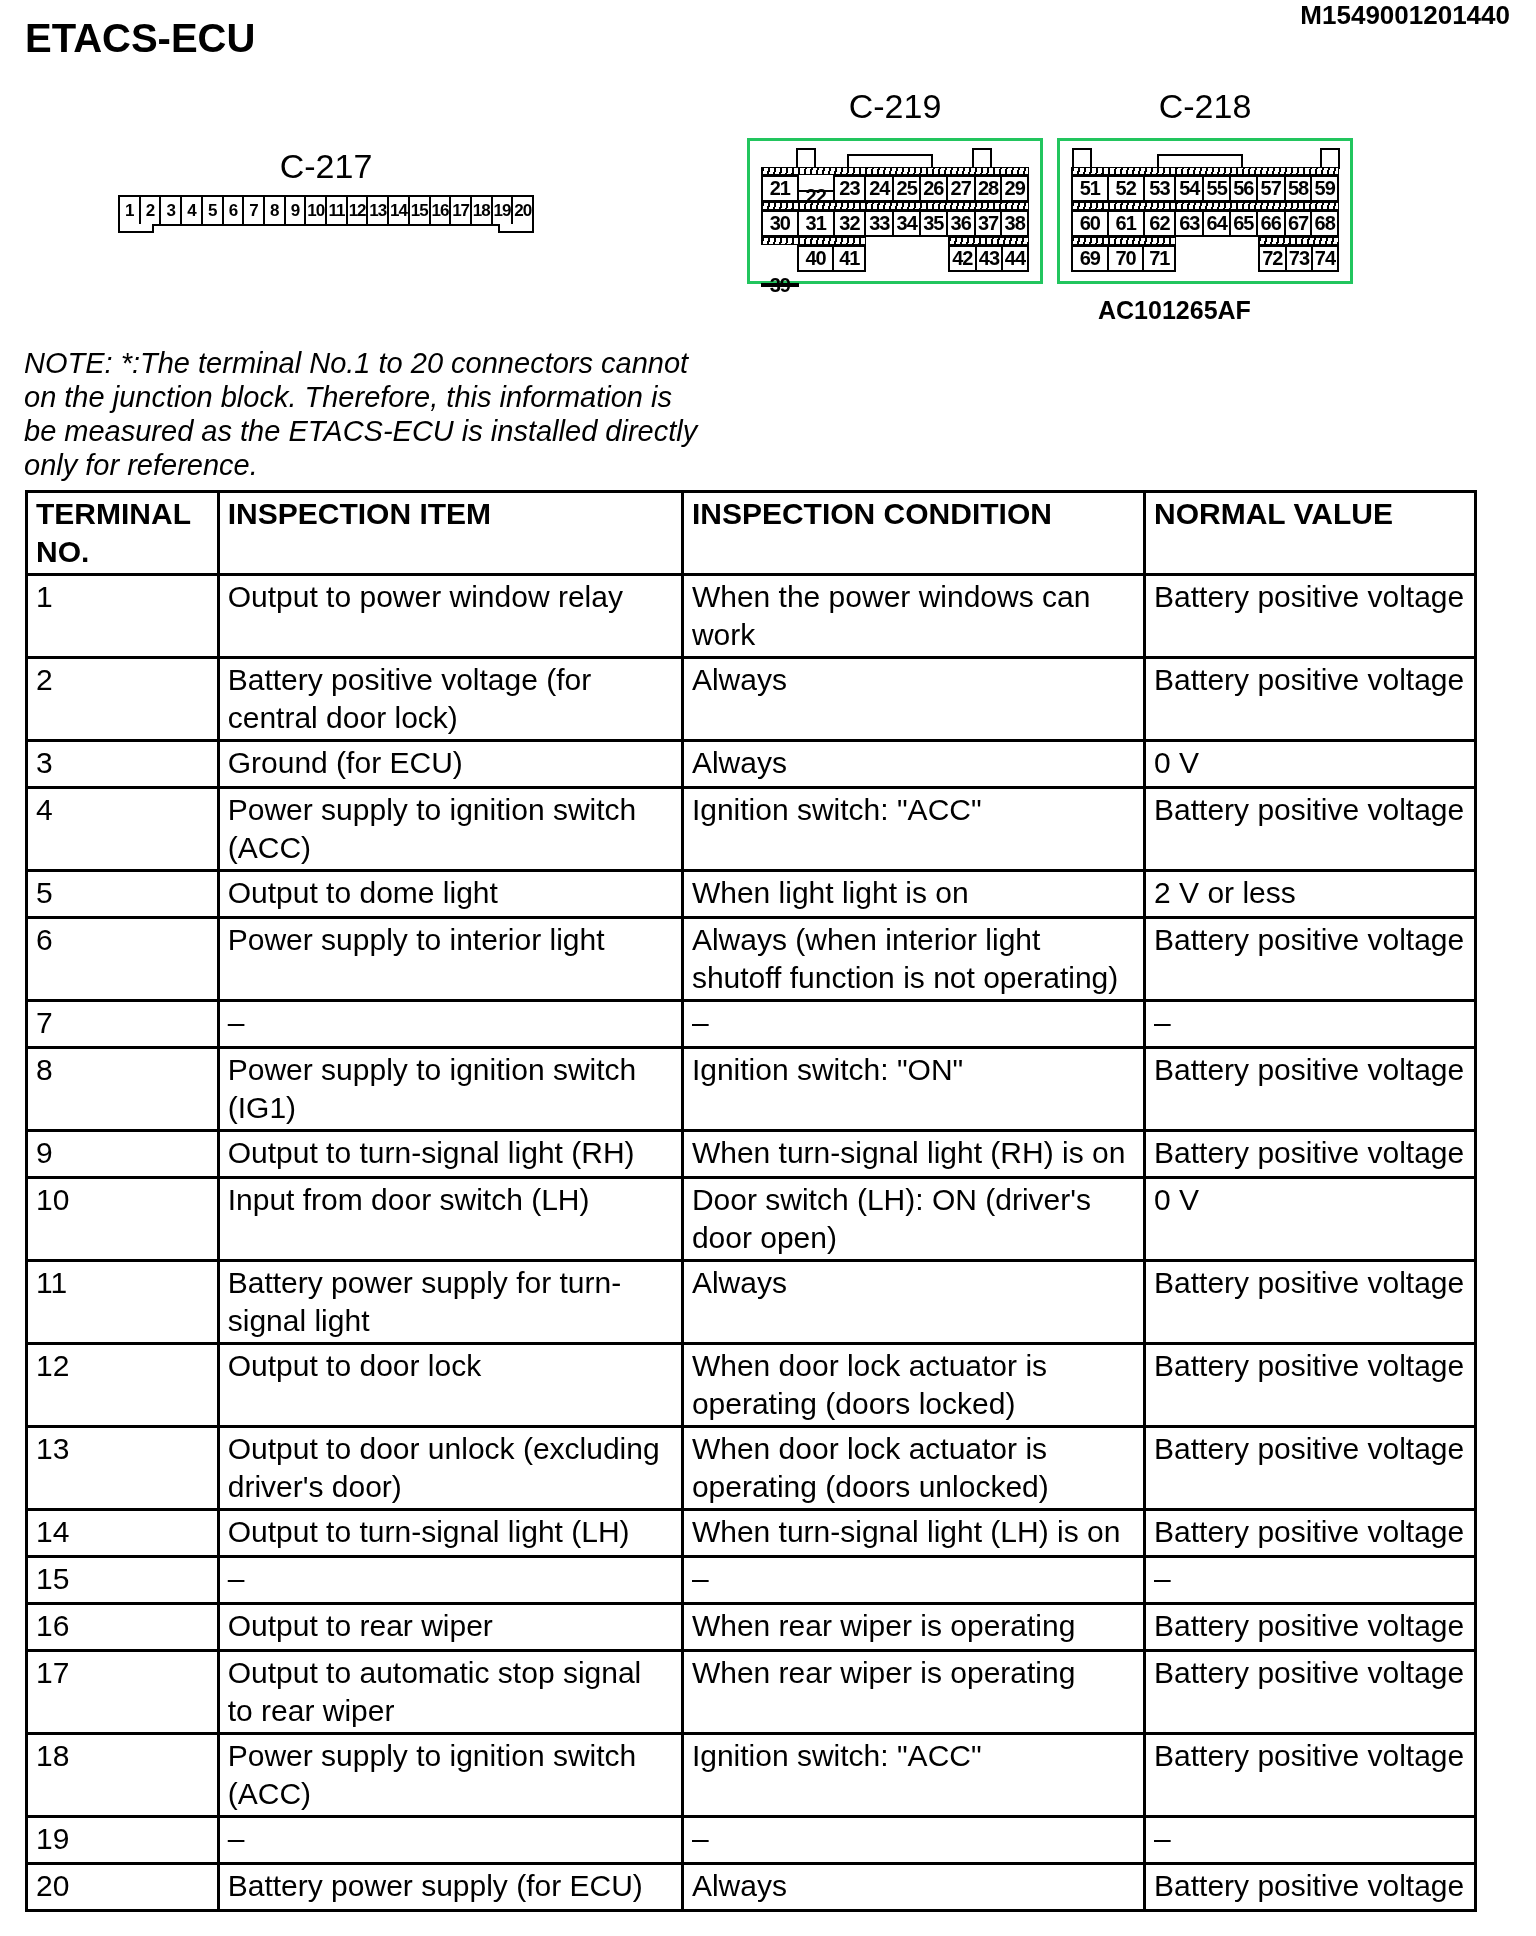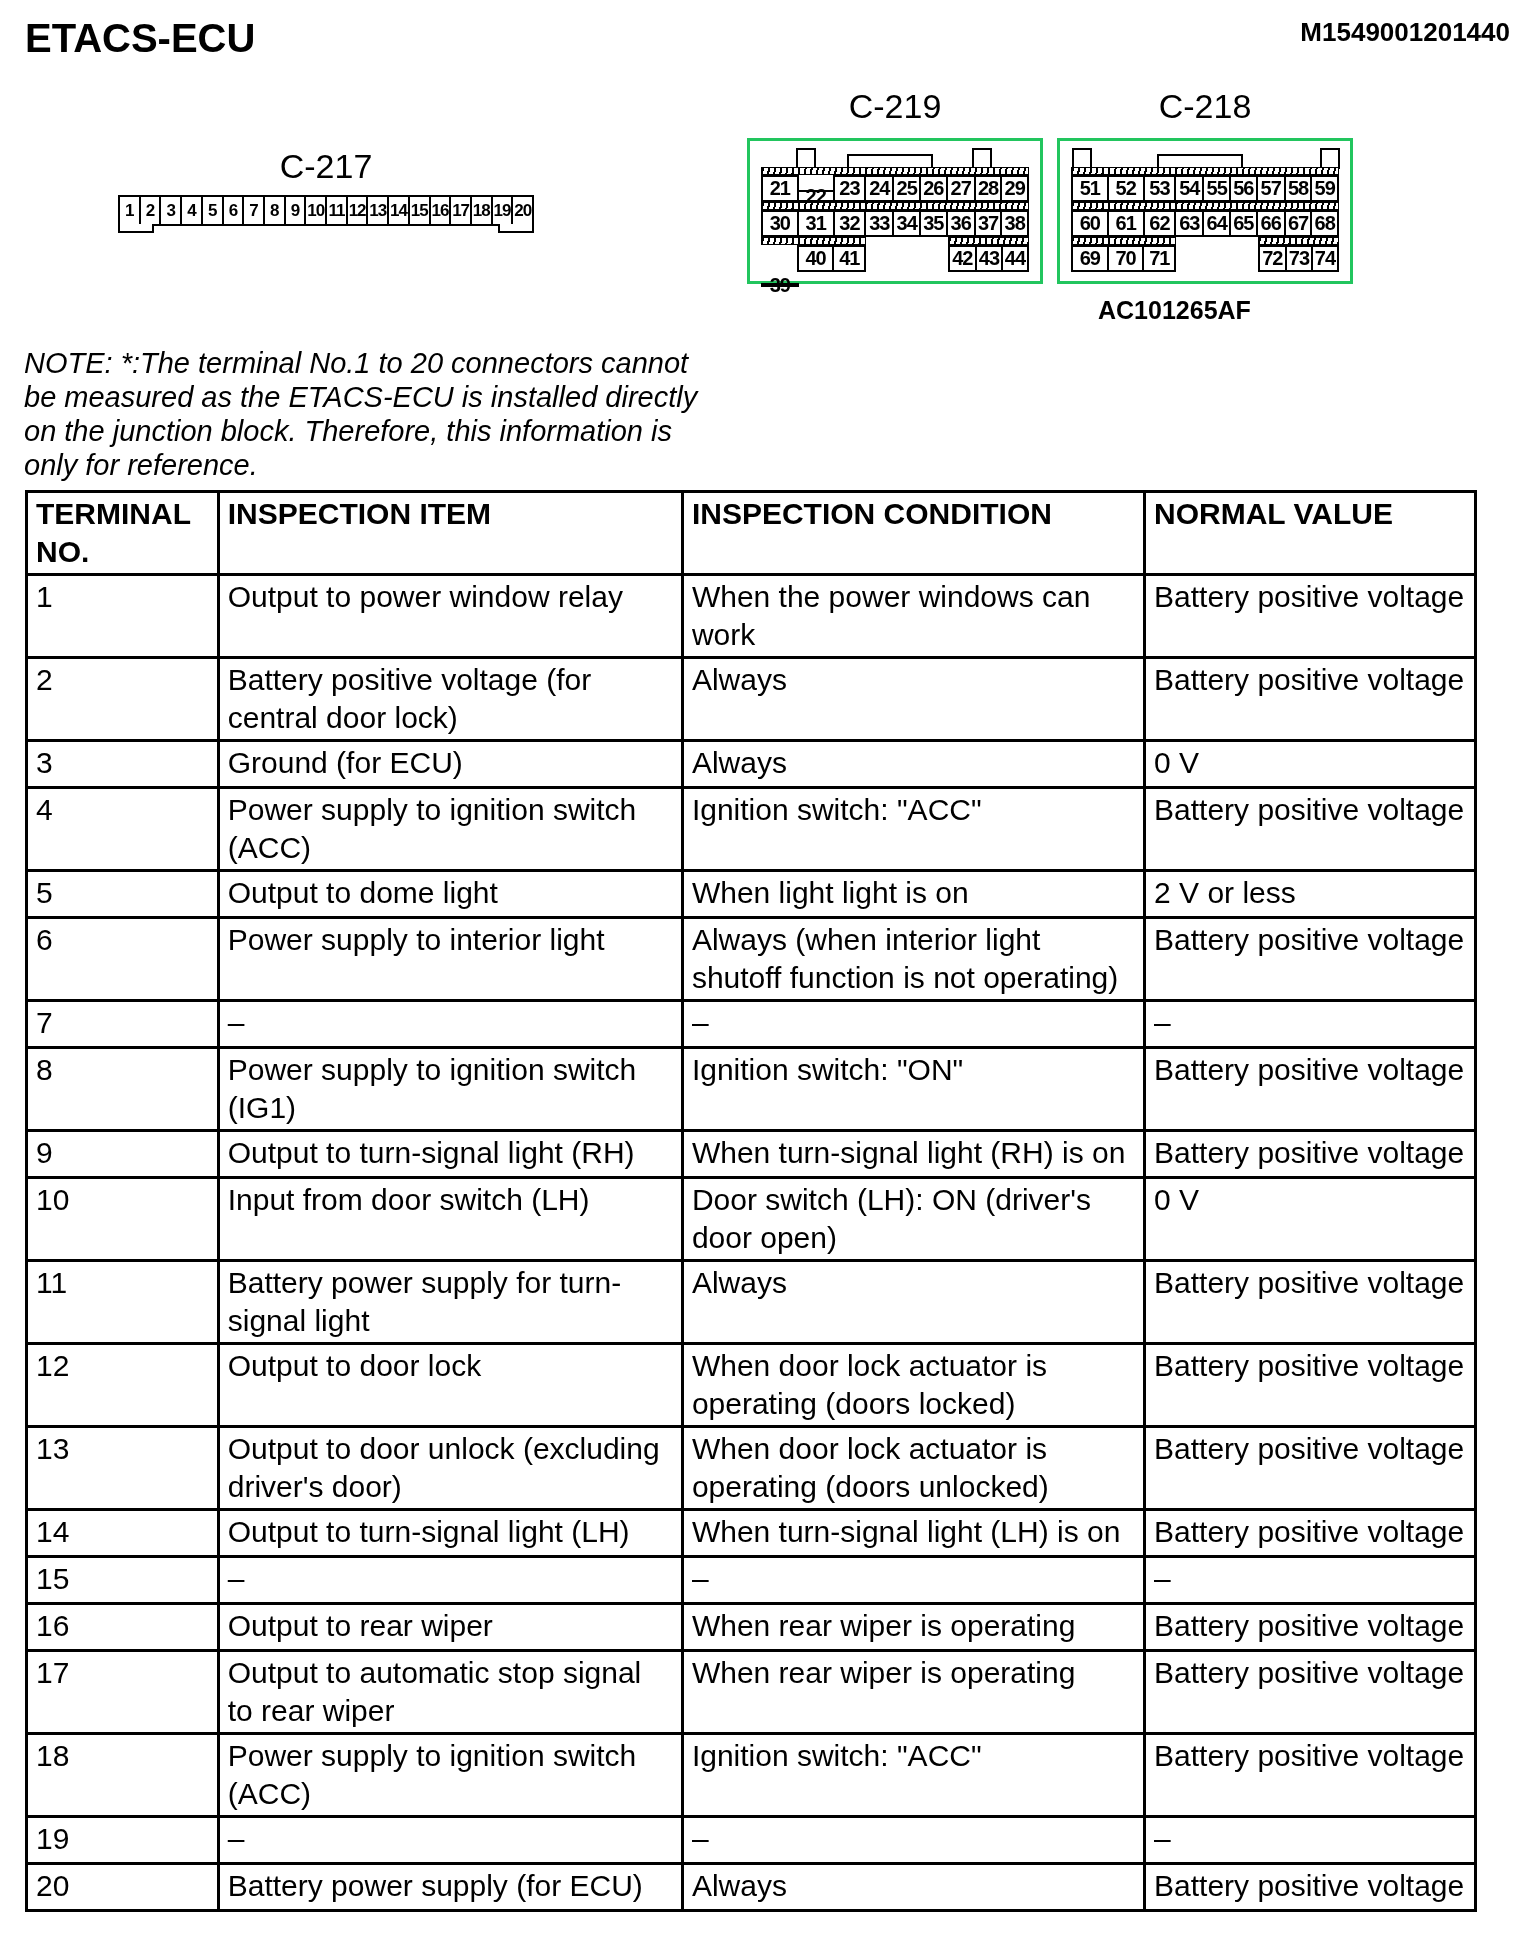--- a/index.html
+++ b/index.html
@@ -2,21 +2,21 @@
 <html><head>
 <meta charset="utf-8">
 <style>
   html,body { margin:0; padding:0; }
   body {
     width:1536px; height:1936px; position:relative;
     background:#ffffff; color:#000000;
     font-family:"Liberation Sans", sans-serif;
     overflow:hidden;
   }
-  .doc-number { position:absolute; top:17px; right:26px; font-size:26px; font-weight:700; }
+  .doc-number { position:absolute; top:0; right:26px; font-size:26px; font-weight:700; }
   .page-title { position:absolute; top:16px; left:25px; font-size:40px; font-weight:700; }
 
   
   .conn { position:absolute; }
   .conn-label { text-align:center; font-size:34px; line-height:36px; }
 
   
   .c217 { left:118px; top:148px; width:416px; }
   .c217 .conn-label { margin-bottom:11px; }
   .pin-strip { display:flex; width:416px; height:31px; box-sizing:border-box; }
@@ -210,22 +210,22 @@
         </div>
       </div>
     </div>
   </div>
 </div>
 
 <div class="figure-code">AC101265AF</div>
 
 <div class="note">
   <div>NOTE: *:The terminal No.1 to 20 connectors cannot</div>
+  <div>on the junction block. Therefore, this information is</div>
   <div>be measured as the ETACS-ECU is installed directly</div>
-  <div>on the junction block. Therefore, this information is</div>
   <div>only for reference.</div>
 </div>
 
 <div class="tbl-wrap">
   <table>
     <colgroup>
       <col style="width:190px">
         <col style="width:460px">
         <col style="width:458px">
         <col style="width:328px">

